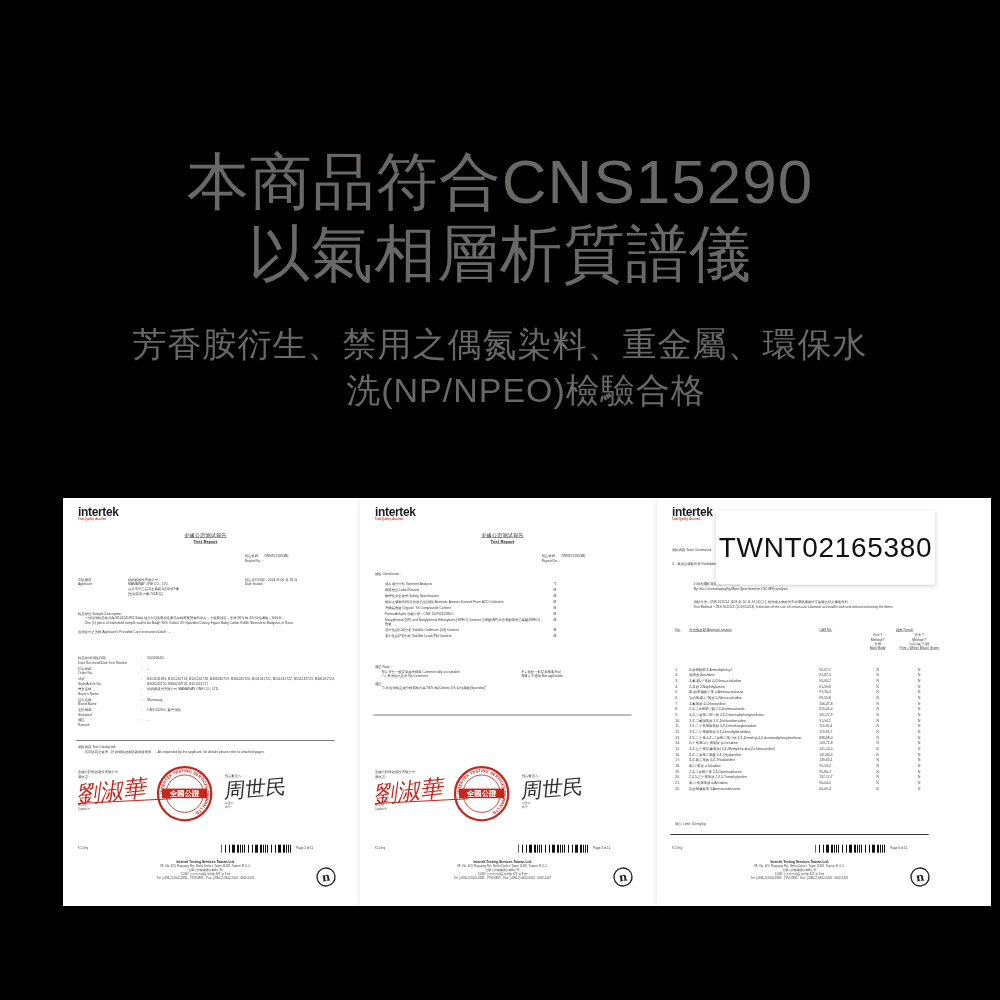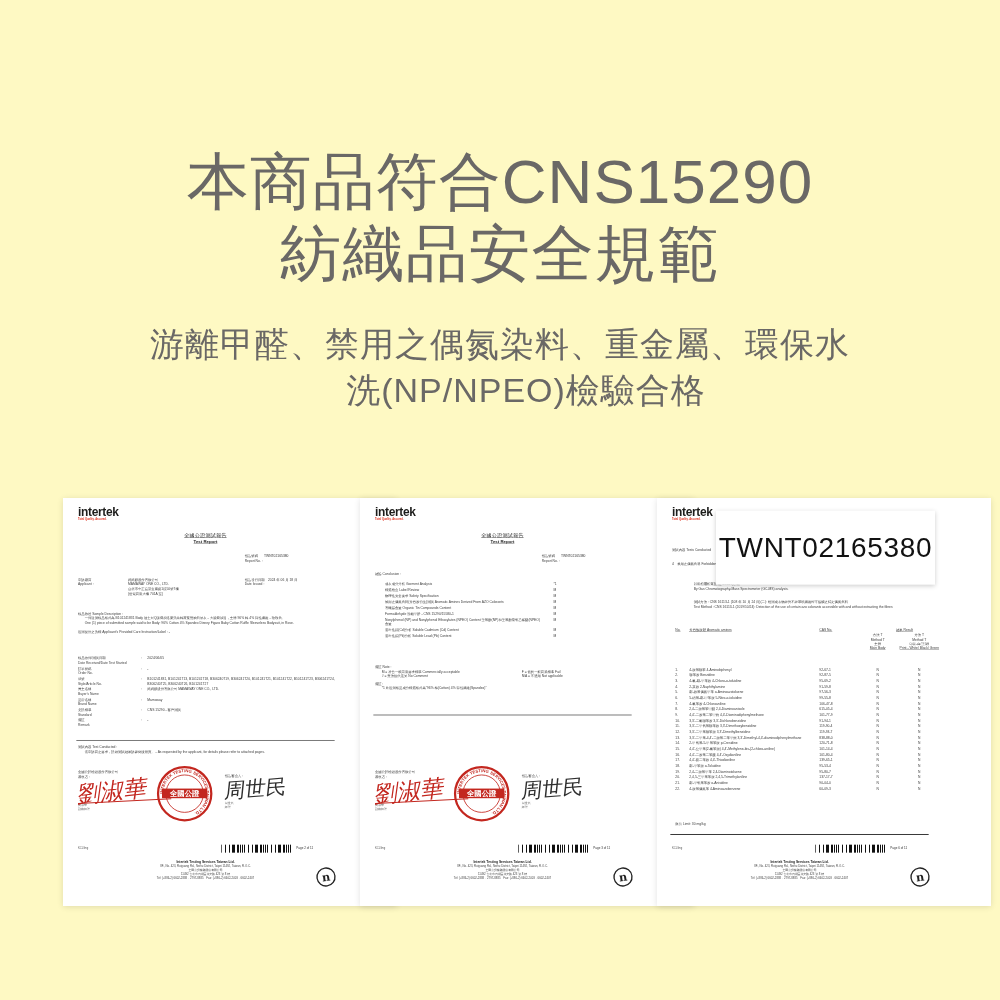--- a/index.html
+++ b/index.html
@@ -1,18 +1,18 @@
 <!DOCTYPE html>
 <html><head>
 <meta charset="utf-8">
 <style>
   * { margin:0; padding:0; box-sizing:border-box; }
   html,body { width:1000px; height:1000px; }
   body { font-family:"Liberation Sans", sans-serif; }
-  .page { position:relative; width:1000px; height:1000px; background:#fef9c3; overflow:hidden; }
+  .page { position:relative; width:1000px; height:1000px; background:#000000; overflow:hidden; }
 
   
   .hero-title { position:absolute; left:0; width:1000px; text-align:center;
     color:#6a6866; font-weight:500; font-size:62px; letter-spacing:1px; }
   .hero-sub   { position:absolute; left:0; width:1000px; text-align:center;
     color:#6a6866; font-weight:400; font-size:34px; letter-spacing:1px; }
   #title1 { top:140px; } #title2 { top:212px; }
   #sub1 { top:322px; } #sub2 { top:368px;margin-left:26px; }
 
   
@@ -93,22 +93,22 @@
 
   .note-grid { display:flex; }
   .note-col1 { width:420px; }
 </style>
 </head>
 <body>
 
 <div class="page">
 
   <div class="hero-title" id="title1">本商品符合CNS15290</div>
-  <div class="hero-title" id="title2">紡織品安全規範</div>
-  <div class="hero-sub" id="sub1">游離甲醛、禁用之偶氮染料、重金屬、環保水</div>
+  <div class="hero-title" id="title2">以氣相層析質譜儀</div>
+  <div class="hero-sub" id="sub1">芳香胺衍生、禁用之偶氮染料、重金屬、環保水</div>
   <div class="hero-sub" id="sub2">洗(NP/NPEO)檢驗合格</div>
 
   <div class="cert" id="cert1">
     <div class="cert-inner">
       <div class="logo">
         <div class="word">intertek</div>
         <div class="tag">Total Quality. Assured.</div>
       </div>
       <div class="doc-title">
         <div class="zh">全國公證測試報告</div>

